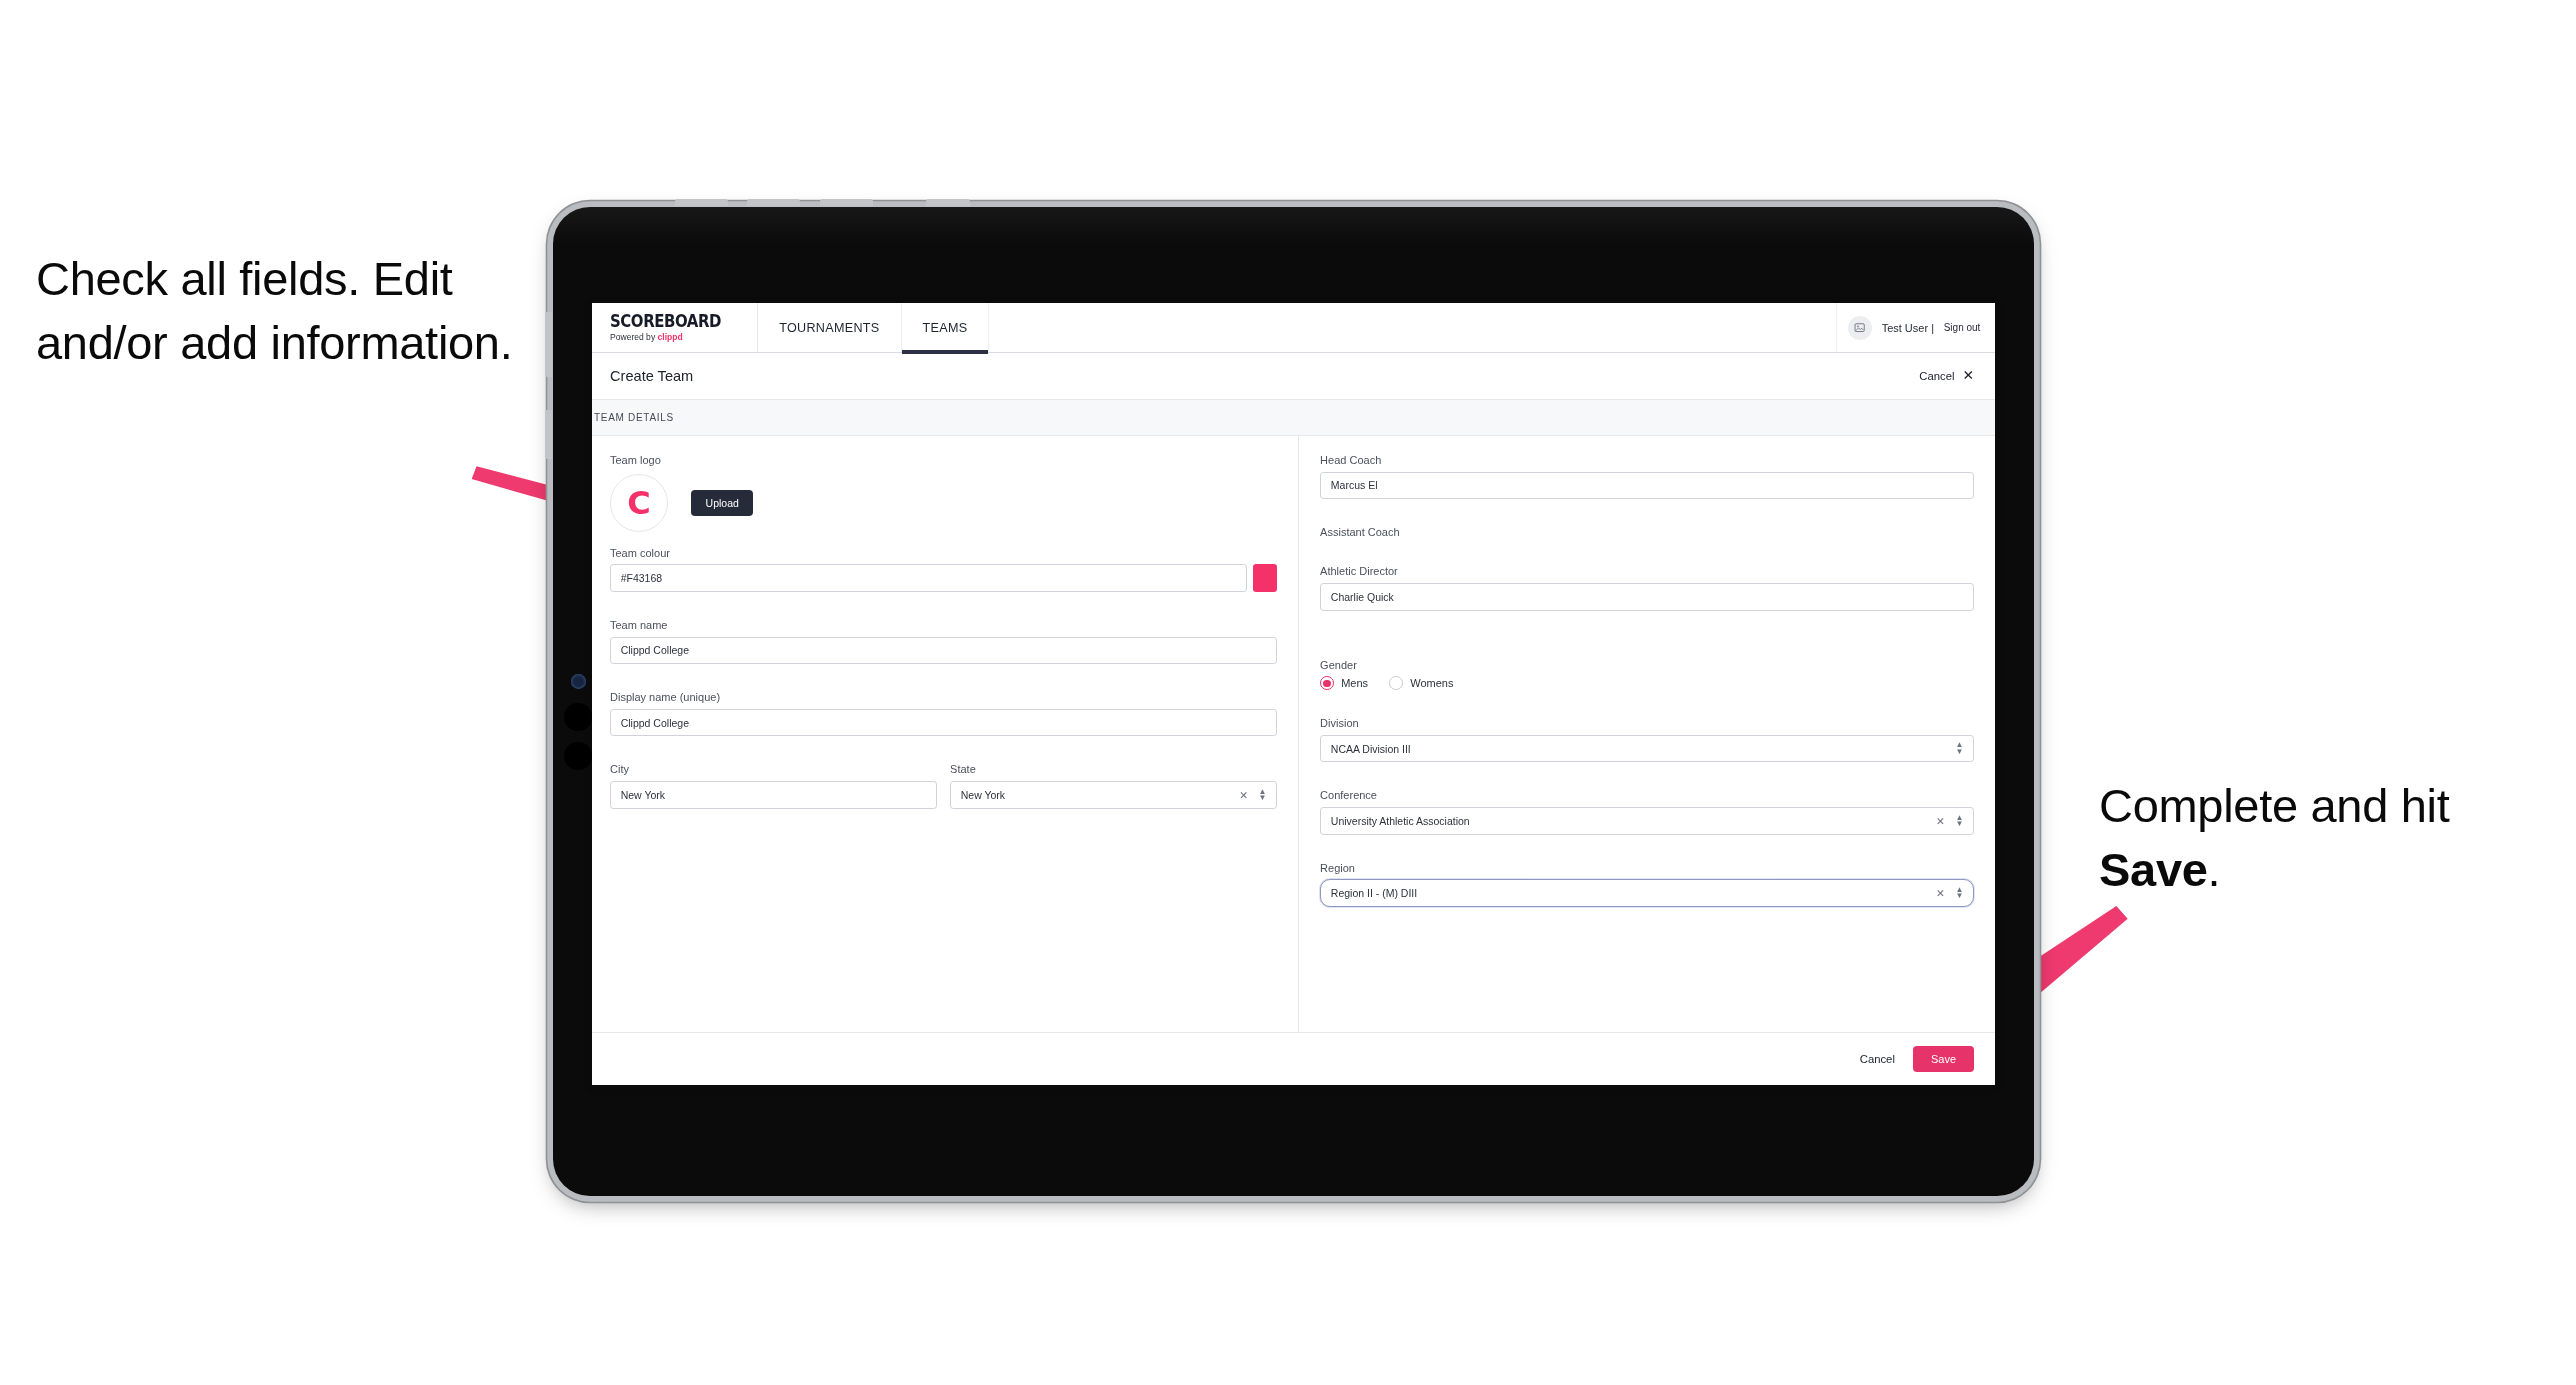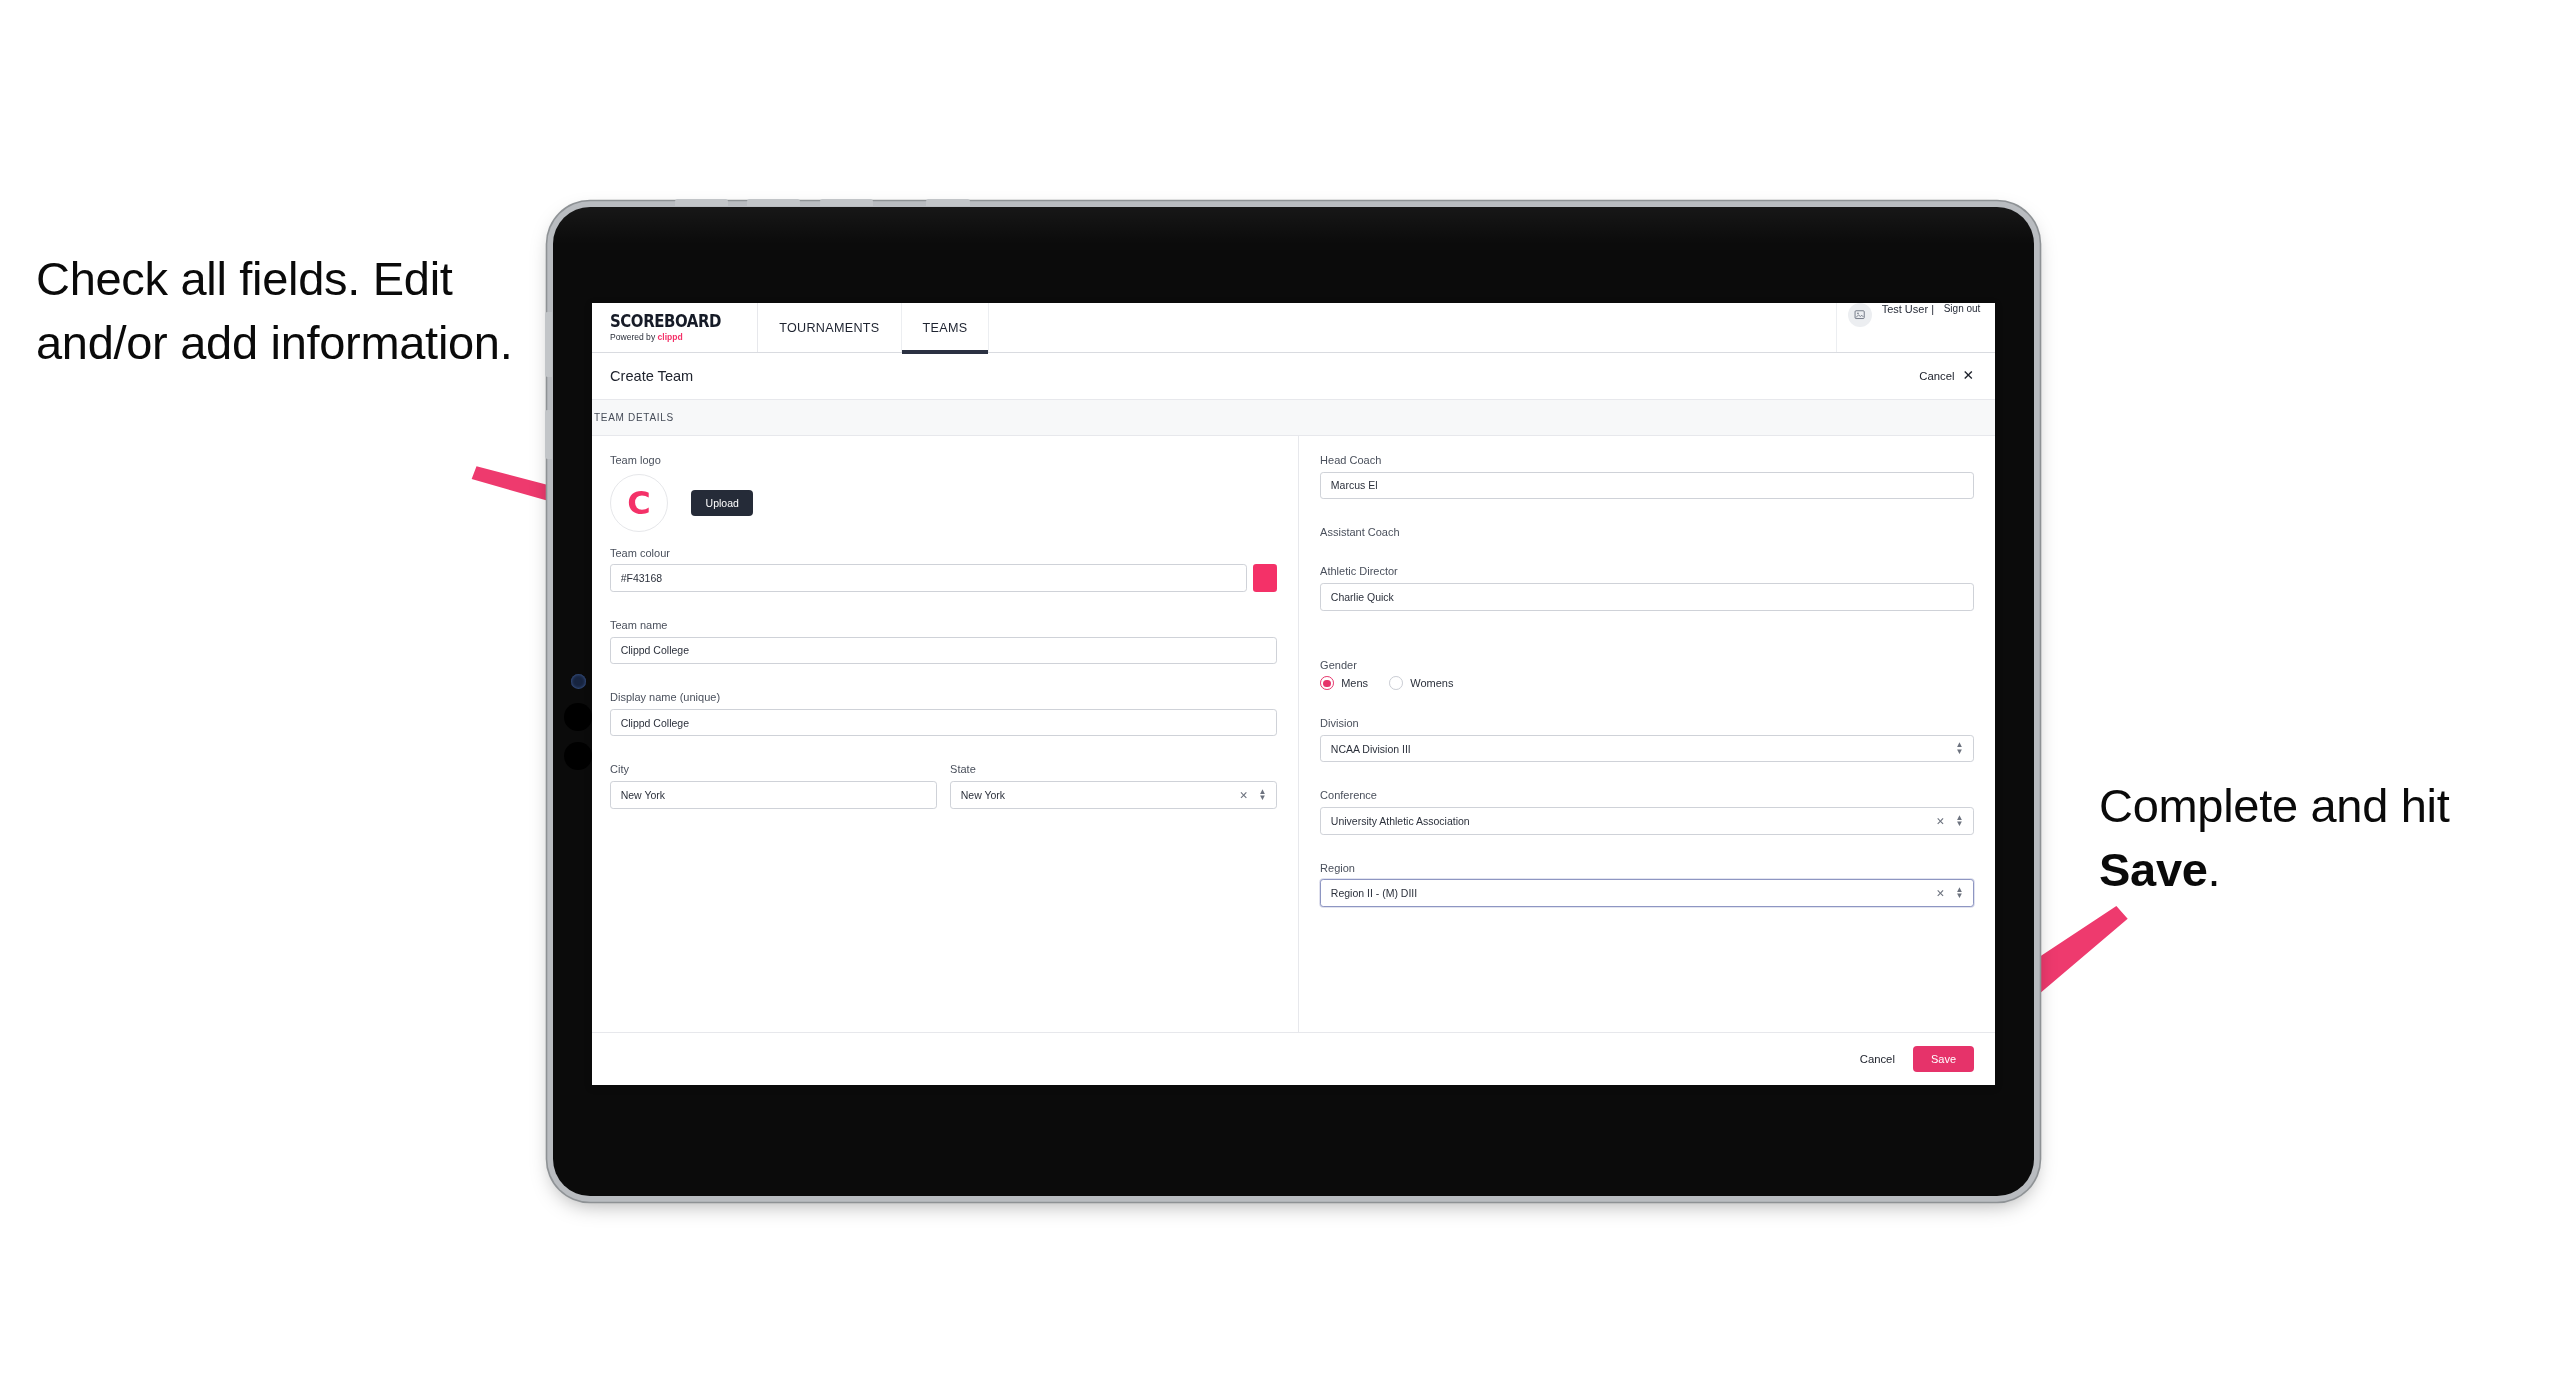--- a/index.html
+++ b/index.html
@@ -103,21 +103,21 @@
     border-right: 0.8px solid #eceef1;
     position: relative;
     background:#fff;
   }
   .navtab.active::after{
     content:""; position:absolute; left:0; right:0; bottom:-1.6px;
     height:3.2px; background:#2b3142;
   }
   .nav-spacer{ flex:1; border-right:0.8px solid #eceef1;}
   .nav-right{
-    display:flex; align-items:flex-start; gap:9.7px;
+    display:flex; align-items:center; gap:9.7px;
     padding: 0 14.6px 0 11.3px;
   }
   .avatar{
     width:24px;height:24px;border-radius:50%;
     background:#eceef1; display:flex;align-items:center;justify-content:center;
     color:#6b7280;
   }
   .userline{ font-size:11px; color:#272c38; }
   .signout{ font-size:10px; color:#272c38; }
 
@@ -155,21 +155,21 @@
   .field{ margin-bottom: 27px; }
 
   .inp{
     height: 27.6px; width:100%;
     border:0.8px solid #cfd2d8; border-radius:3.2px;
     background:#fff;
     display:flex; align-items:center;
     padding: 0 9.7px;
     font-size: 10.5px; color:#2c313c;
   }
-  .inp.focus{ border-color:#8e96c2; box-shadow: 0 0 0 0.8px rgba(142,150,194,.35); }
+  .inp.focus{ border-color:#8e96c2; box-shadow: 0 0 0 0.8px rgba(142,150,194,.35); border-radius: 10px; }
   .inp .val{ flex:1; overflow:hidden; white-space:nowrap; }
   .inp .adorn{ display:flex; align-items:center; gap:10.5px; color:#6c727e; }
   .inp .clr{ font-size:10.5px; }
   .inp .chev{ font-size:8px; line-height:1; display:flex; flex-direction:column; align-items:center; }
 
   
   .logorow{ display:flex; align-items:center; gap:23px; margin:8px 0 14.6px 0; }
   .logocircle{
     width:58px;height:58px;border-radius:50%;
     border:0.8px solid #e6e7ea; background:#fff;

